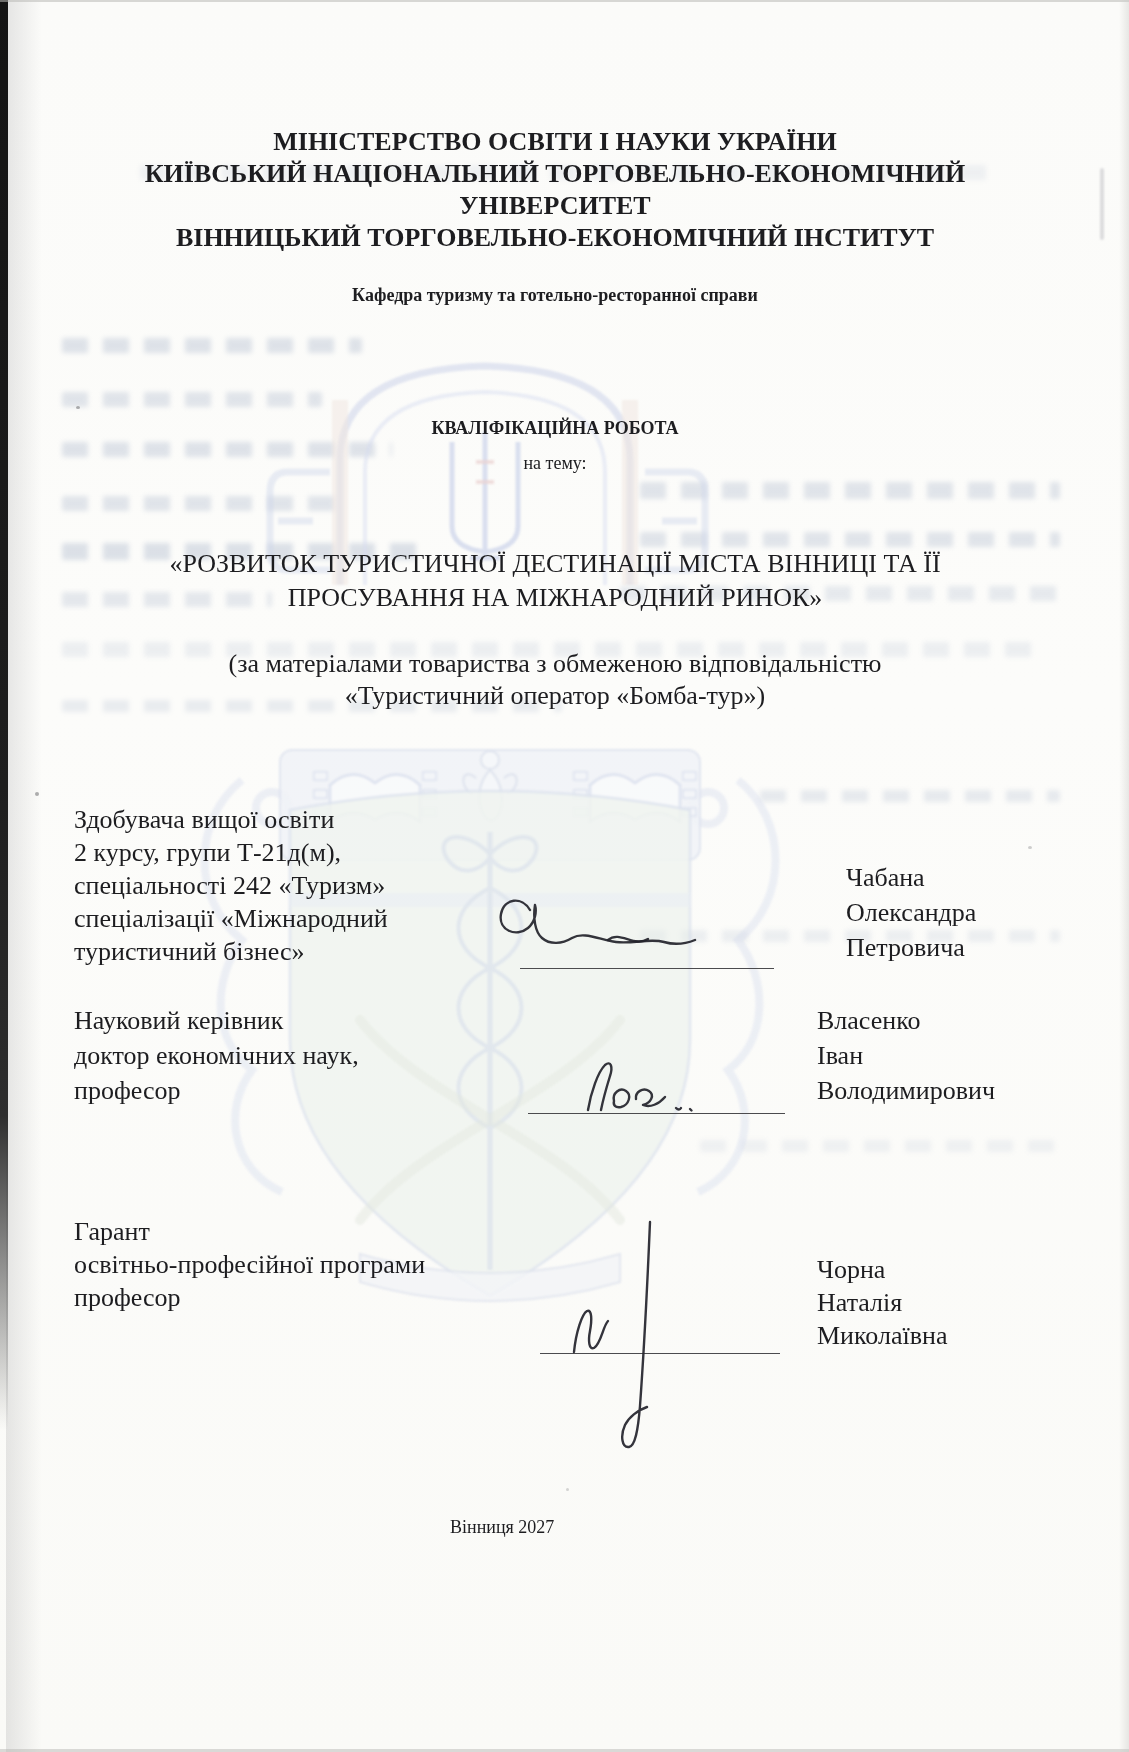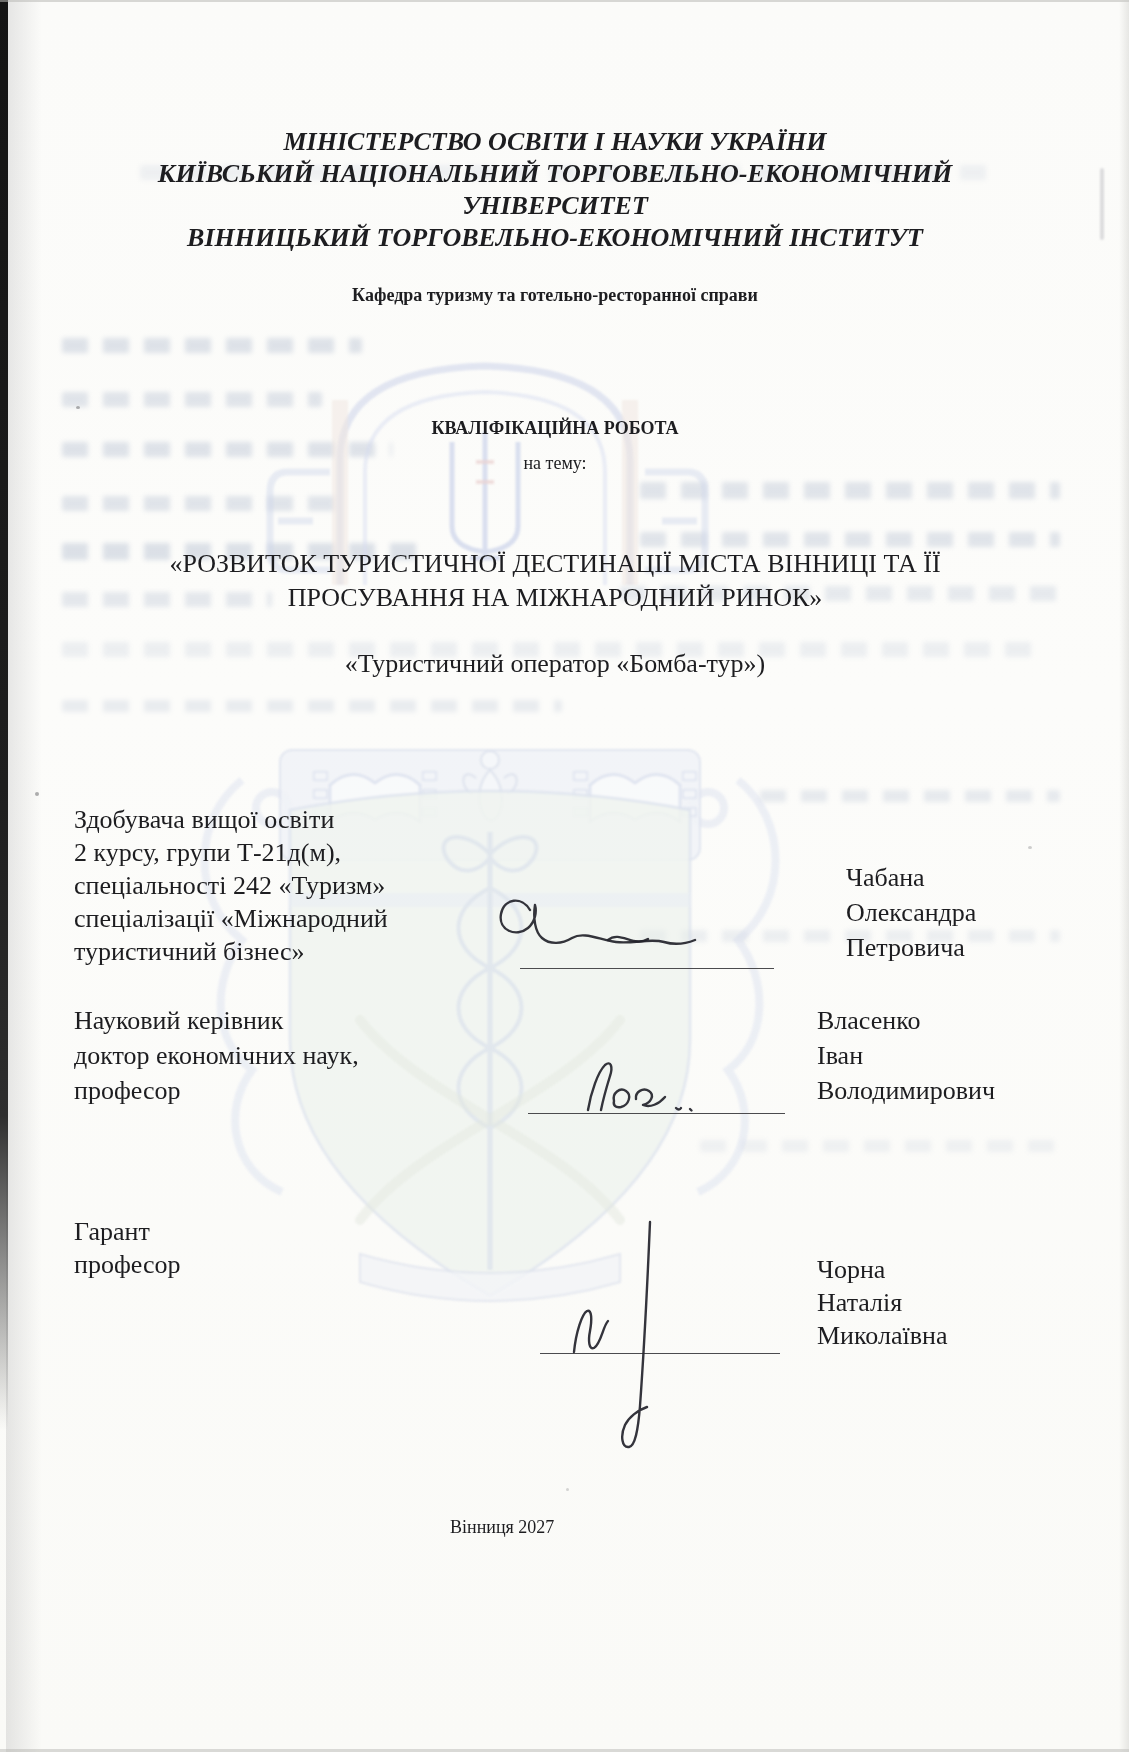--- a/index.html
+++ b/index.html
@@ -119,37 +119,38 @@
     </g>
 
     <g stroke="#d4dcd0" stroke-width="10" stroke-linecap="round" fill="none" opacity=".5">
       <path d="M180,880 C240,800 380,758 440,680"></path>
       <path d="M440,880 C380,800 240,758 180,680"></path>
     </g>
 
     <path d="M180,914 Q310,952 440,914 L440,942 Q310,980 180,942 Z" fill="#eef1f7" stroke="#ccd3e6" stroke-width="2" opacity=".8"></path>
   </svg>
 
-  <div class="block ctr b" style="top:126px;line-height:32px;font-style:italic;">
+  <div class="block ctr b" style="top:126px;line-height:32px;">
     <div>МІНІСТЕРСТВО ОСВІТИ І НАУКИ УКРАЇНИ</div>
     <div>КИЇВСЬКИЙ НАЦІОНАЛЬНИЙ ТОРГОВЕЛЬНО-ЕКОНОМІЧНИЙ</div>
     <div>УНІВЕРСИТЕТ</div>
     <div>ВІННИЦЬКИЙ ТОРГОВЕЛЬНО-ЕКОНОМІЧНИЙ ІНСТИТУТ</div>
   </div>
   <div class="ln ctr b" style="top:285px;">Кафедра туризму та готельно-ресторанної справи</div>
 
   <div class="ln ctr b" style="top:418px;">КВАЛІФІКАЦІЙНА РОБОТА</div>
   <div class="ln ctr" style="top:453px;">на тему:</div>
 
   <div class="block ctr" style="top:547px;line-height:34px;">
     <div>«РОЗВИТОК ТУРИСТИЧНОЇ ДЕСТИНАЦІЇ МІСТА ВІННИЦІ ТА ЇЇ</div>
     <div>ПРОСУВАННЯ НА МІЖНАРОДНИЙ РИНОК»</div>
   </div>
 
   <div class="block ctr" style="top:648px;line-height:32px;">
+    <div>(за матеріалами товариства з обмеженою відповідальністю</div>
     <div>«Туристичний оператор «Бомба-тур»)</div>
   </div>
 
   <div class="block" style="left:74px;top:803px;line-height:33px;">
     <div>Здобувача вищої освіти</div>
     <div>2 курсу, групи Т-21д(м),</div>
     <div>спеціальності 242 «Туризм»</div>
     <div>спеціалізації «Міжнародний</div>
     <div>туристичний бізнес»</div>
   </div>
@@ -178,20 +179,21 @@
   <svg class="sig" style="left:578px;top:1056px;" width="145" height="64" viewBox="0 0 145 64">
     <path d="M10,54 C13,36 20,16 27,9 C33,4 35,11 32,20 C28,33 25,44 23,54"></path>
     <path d="M36,45 C34,37 42,31 48,35 C54,39 51,49 43,51 C37,52 35,49 36,45"></path>
     <path d="M58,43 C57,36 65,31 71,35 C77,39 73,47 65,49 C72,52 81,48 87,41"></path>
     <path d="M98,52 C100,54 102,54 103,52"></path>
     <path d="M112,53 l1.5,1.5"></path>
   </svg>
 
   <div class="block" style="left:74px;top:1215px;line-height:33px;">
     <div>Гарант</div>
+    <div>освітньо-професійної програми</div>
     <div>професор</div>
   </div>
   <div class="block" style="left:817px;top:1253px;line-height:33px;">
     <div>Чорна</div>
     <div>Наталія</div>
     <div>Миколаївна</div>
   </div>
   <div class="sigline" style="left:540px;top:1353px;width:240px;"></div>
   <svg class="sig" style="left:548px;top:1210px;" width="165" height="245" viewBox="0 0 165 245">
     <path d="M26,142 C28,122 34,104 39,101 C44,99 44,110 42,121 C40,131 41,140 46,138 C53,134 55,116 60,111"></path>

